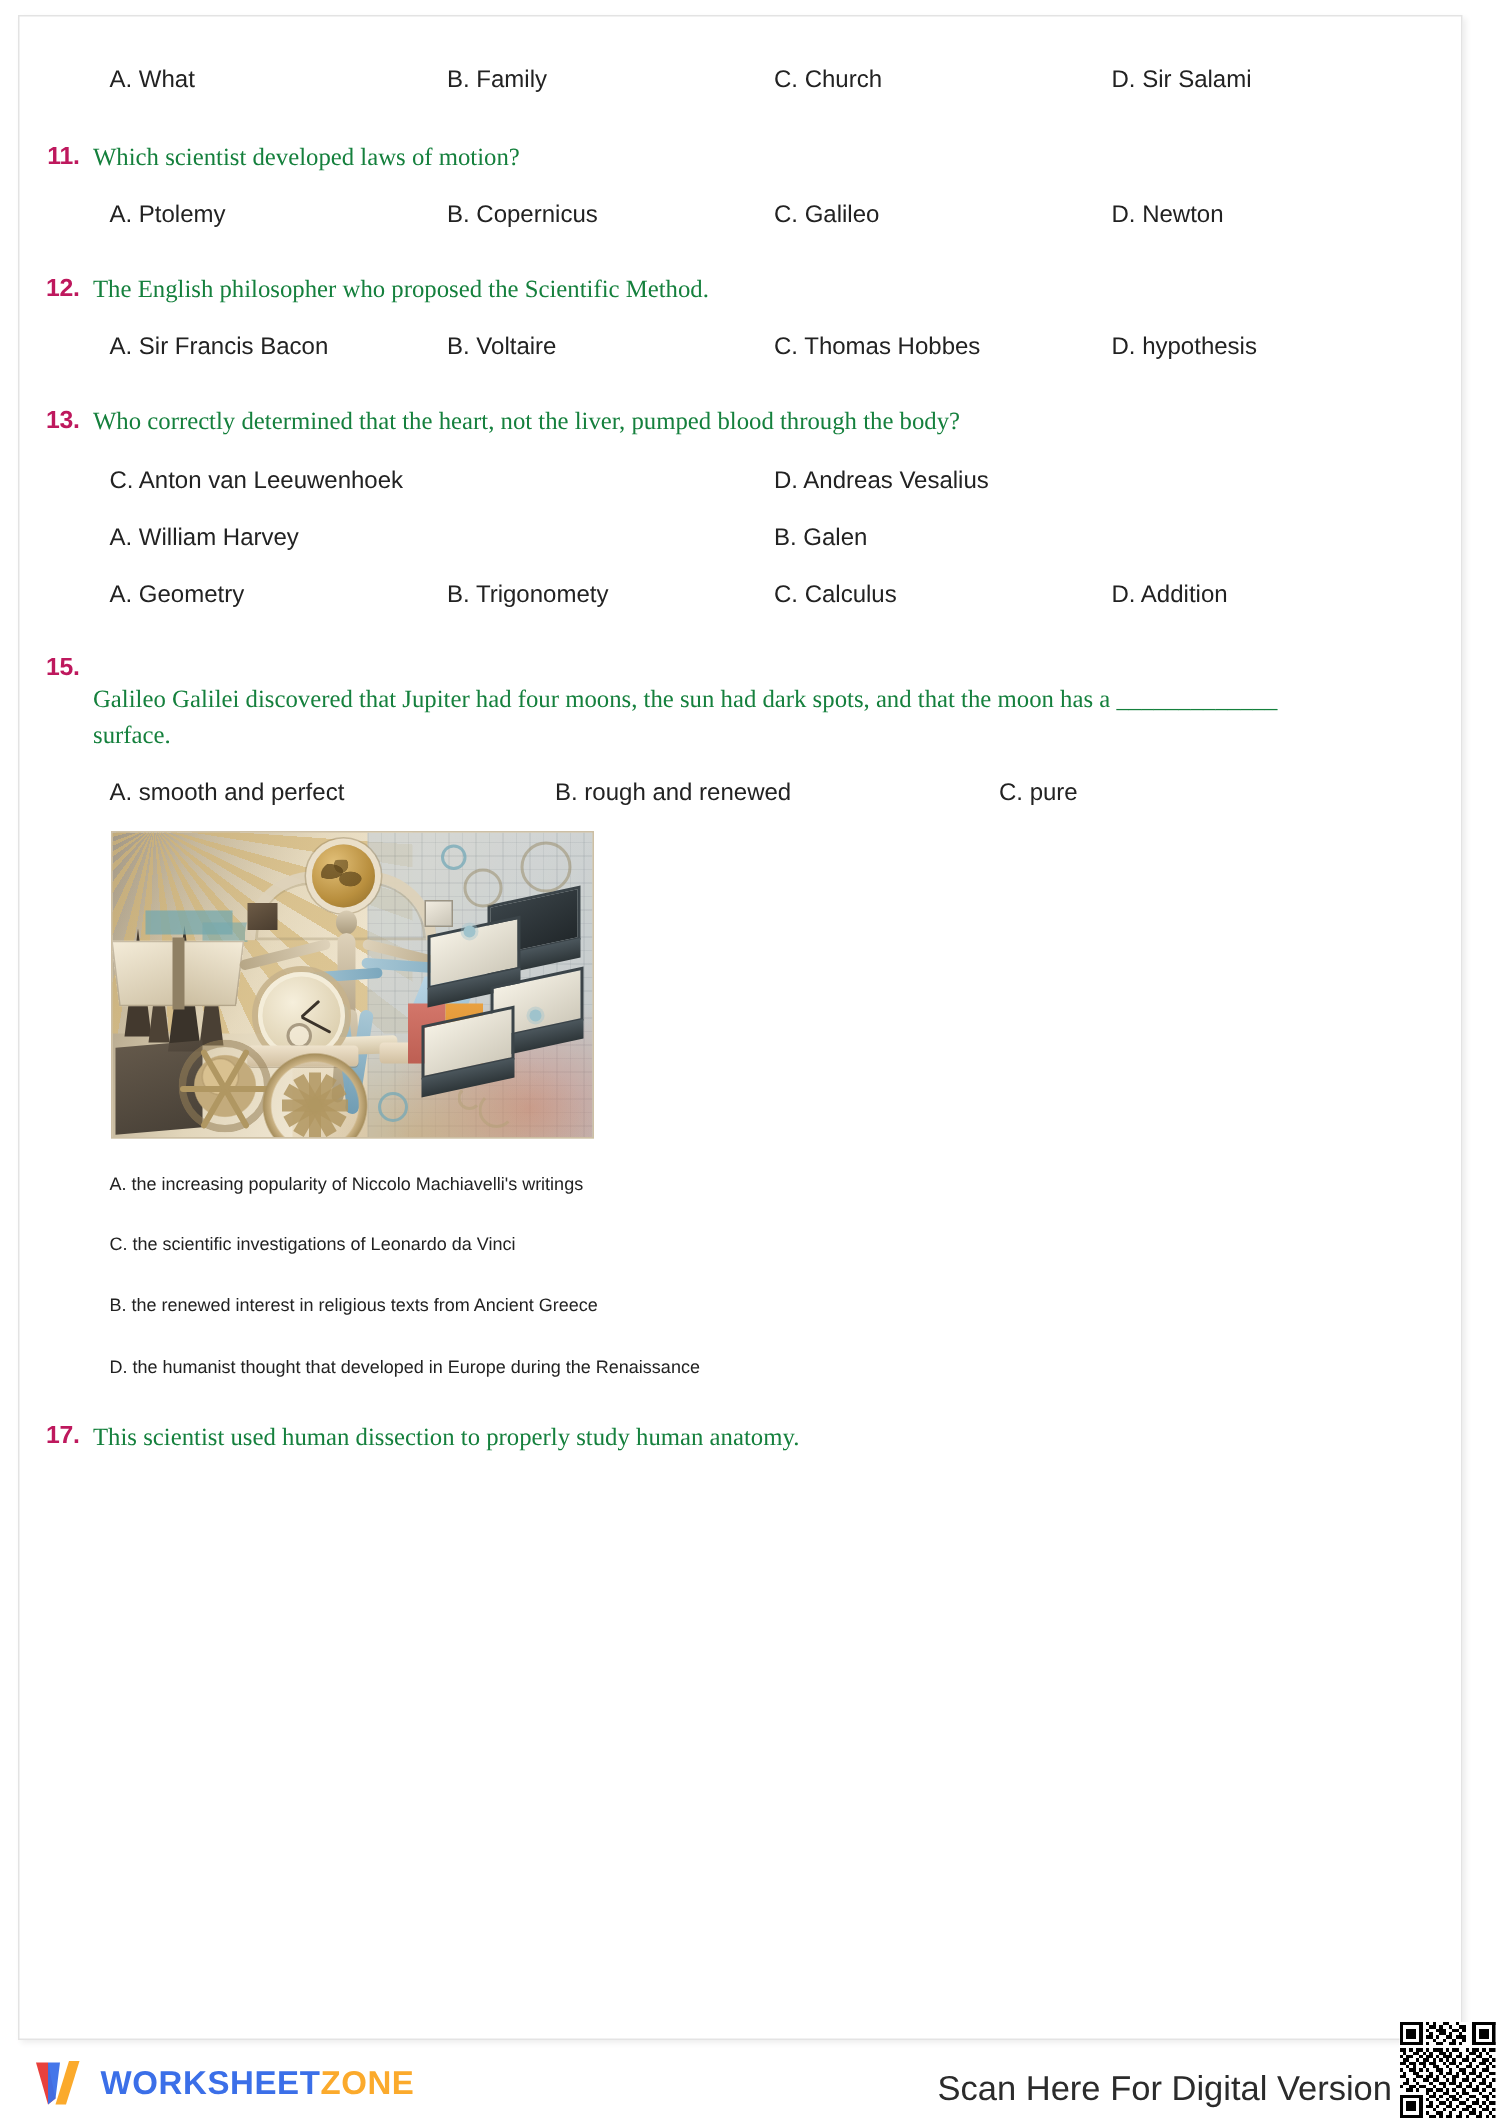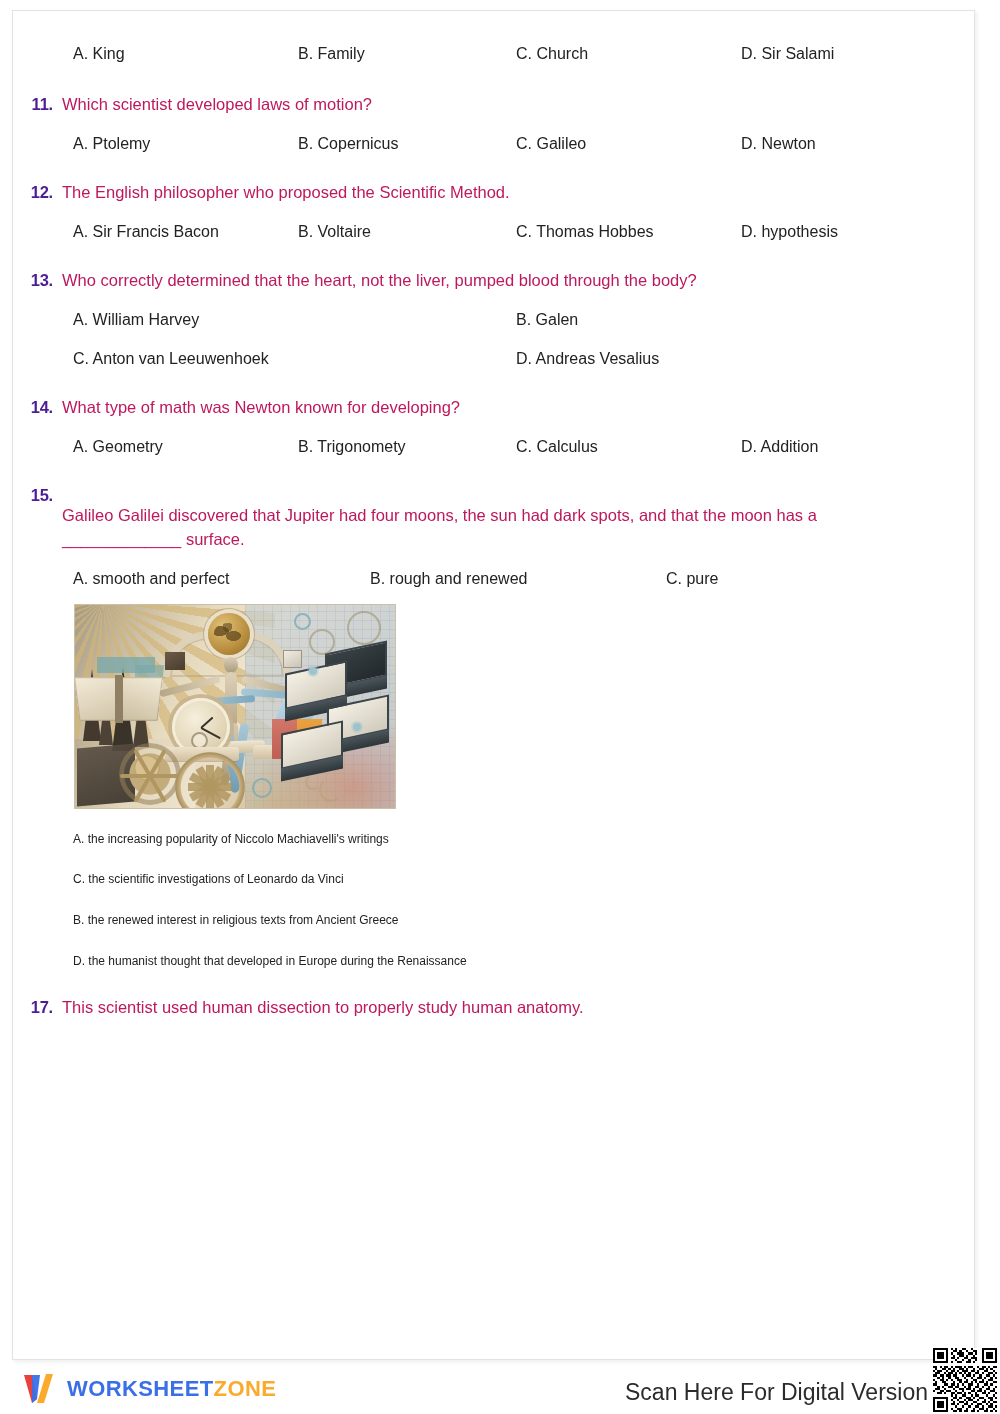--- a/index.html
+++ b/index.html
@@ -37,29 +37,30 @@
     align-items: flex-start;
     margin-top: 26px;
   }
   .q-num {
     width: 35px;
     flex: 0 0 35px;
     text-align: right;
     padding-right: 9px;
     font-size: 16.5px;
     font-weight: bold;
-    color: #4c1d95;
+    color: #be185d;
     line-height: 1.45;
     letter-spacing: -0.2px;
   }
   .q-text {
     font-size: 16.5px;
-    color: #be185d;
+    color: #15803d;
     line-height: 1.45;
     max-width: 830px;
+    font-family: Liberation Serif, serif;
   }
 
   
   .opts {
     position: relative;
     margin-top: 16px;
     margin-left: 46px;
     height: 22px;
   }
   .opts.stacked { height: auto; margin-top: 14px; }
@@ -381,21 +382,21 @@
   }
   .qr svg { display: block; }
 </style>
 </head>
 <body>
 
 <div class="page">
   <div class="content">
 
     <div class="opts" style="margin-top:18px;">
-      <span class="opt col-a">A. King</span>
+      <span class="opt col-a">A. What</span>
       <span class="opt col-b">B. Family</span>
       <span class="opt col-c">C. Church</span>
       <span class="opt col-d">D. Sir Salami</span>
     </div>
 
     <div class="q" style="margin-top:28px;">
       <span class="q-num">11.</span>
       <span class="q-text">Which scientist developed laws of motion?</span>
     </div>
     <div class="opts">
@@ -413,33 +414,29 @@
       <span class="opt col-a">A. Sir Francis Bacon</span>
       <span class="opt col-b">B. Voltaire</span>
       <span class="opt col-c">C. Thomas Hobbes</span>
       <span class="opt col-d">D. hypothesis</span>
     </div>
 
     <div class="q">
       <span class="q-num">13.</span>
       <span class="q-text">Who correctly determined that the heart, not the liver, pumped blood through the body?</span>
     </div>
+    <div class="opts" style="margin-top:17px;">
+      <span class="opt half-a">C. Anton van Leeuwenhoek</span>
+      <span class="opt half-b">D. Andreas Vesalius</span>
+    </div>
     <div class="opts">
       <span class="opt half-a">A. William Harvey</span>
       <span class="opt half-b">B. Galen</span>
     </div>
-    <div class="opts" style="margin-top:17px;">
-      <span class="opt half-a">C. Anton van Leeuwenhoek</span>
-      <span class="opt half-b">D. Andreas Vesalius</span>
-    </div>
-
-    <div class="q">
-      <span class="q-num">14.</span>
-      <span class="q-text">What type of math was Newton known for developing?</span>
-    </div>
+
     <div class="opts">
       <span class="opt col-a">A. Geometry</span>
       <span class="opt col-b">B. Trigonomety</span>
       <span class="opt col-c">C. Calculus</span>
       <span class="opt col-d">D. Addition</span>
     </div>
 
     <div class="q">
       <span class="q-num">15.</span>
       <span class="q-text" style="max-width:818px;margin-top:20px;">Galileo Galilei discovered that Jupiter had four moons, the sun had dark spots, and that the moon has a _____________ surface.</span>

